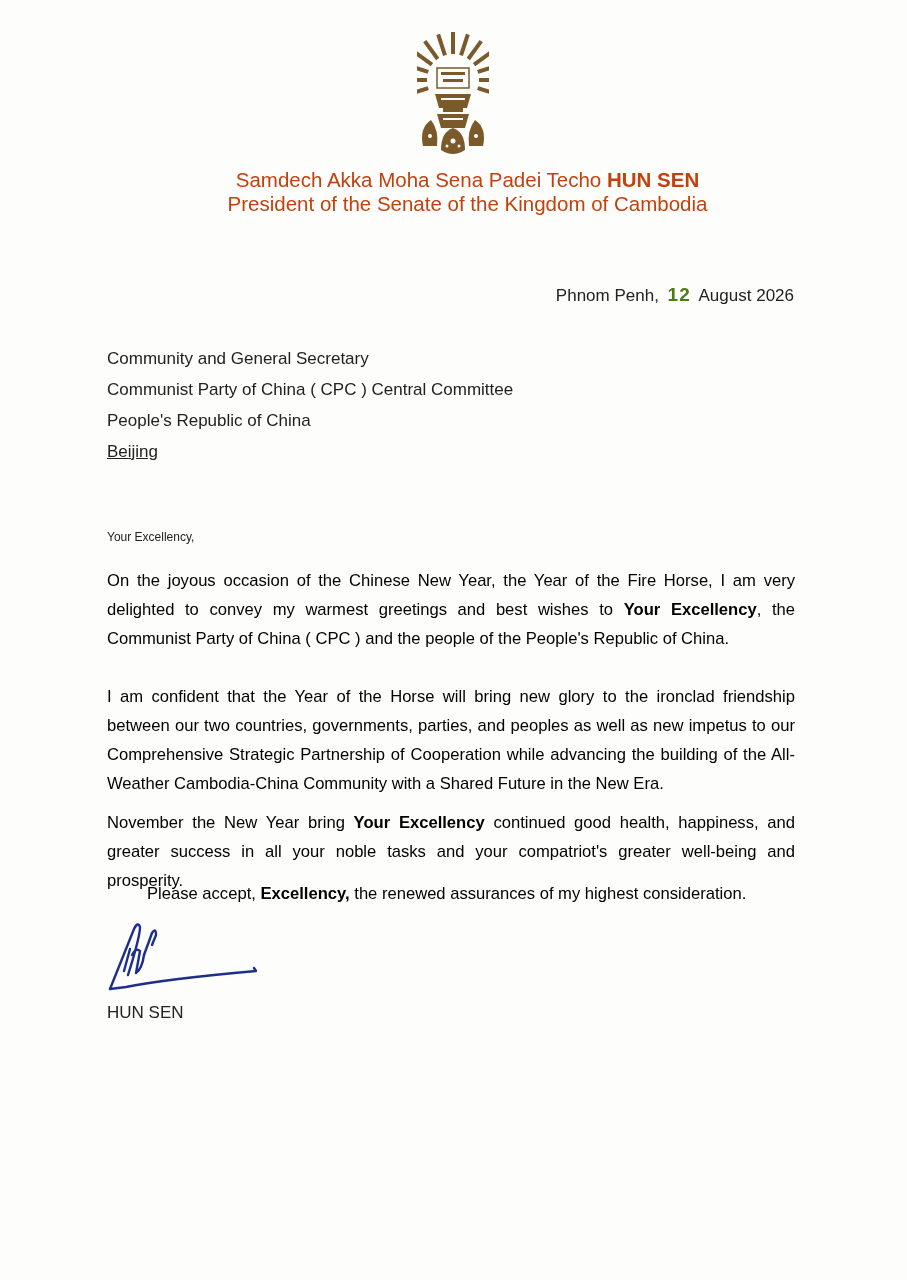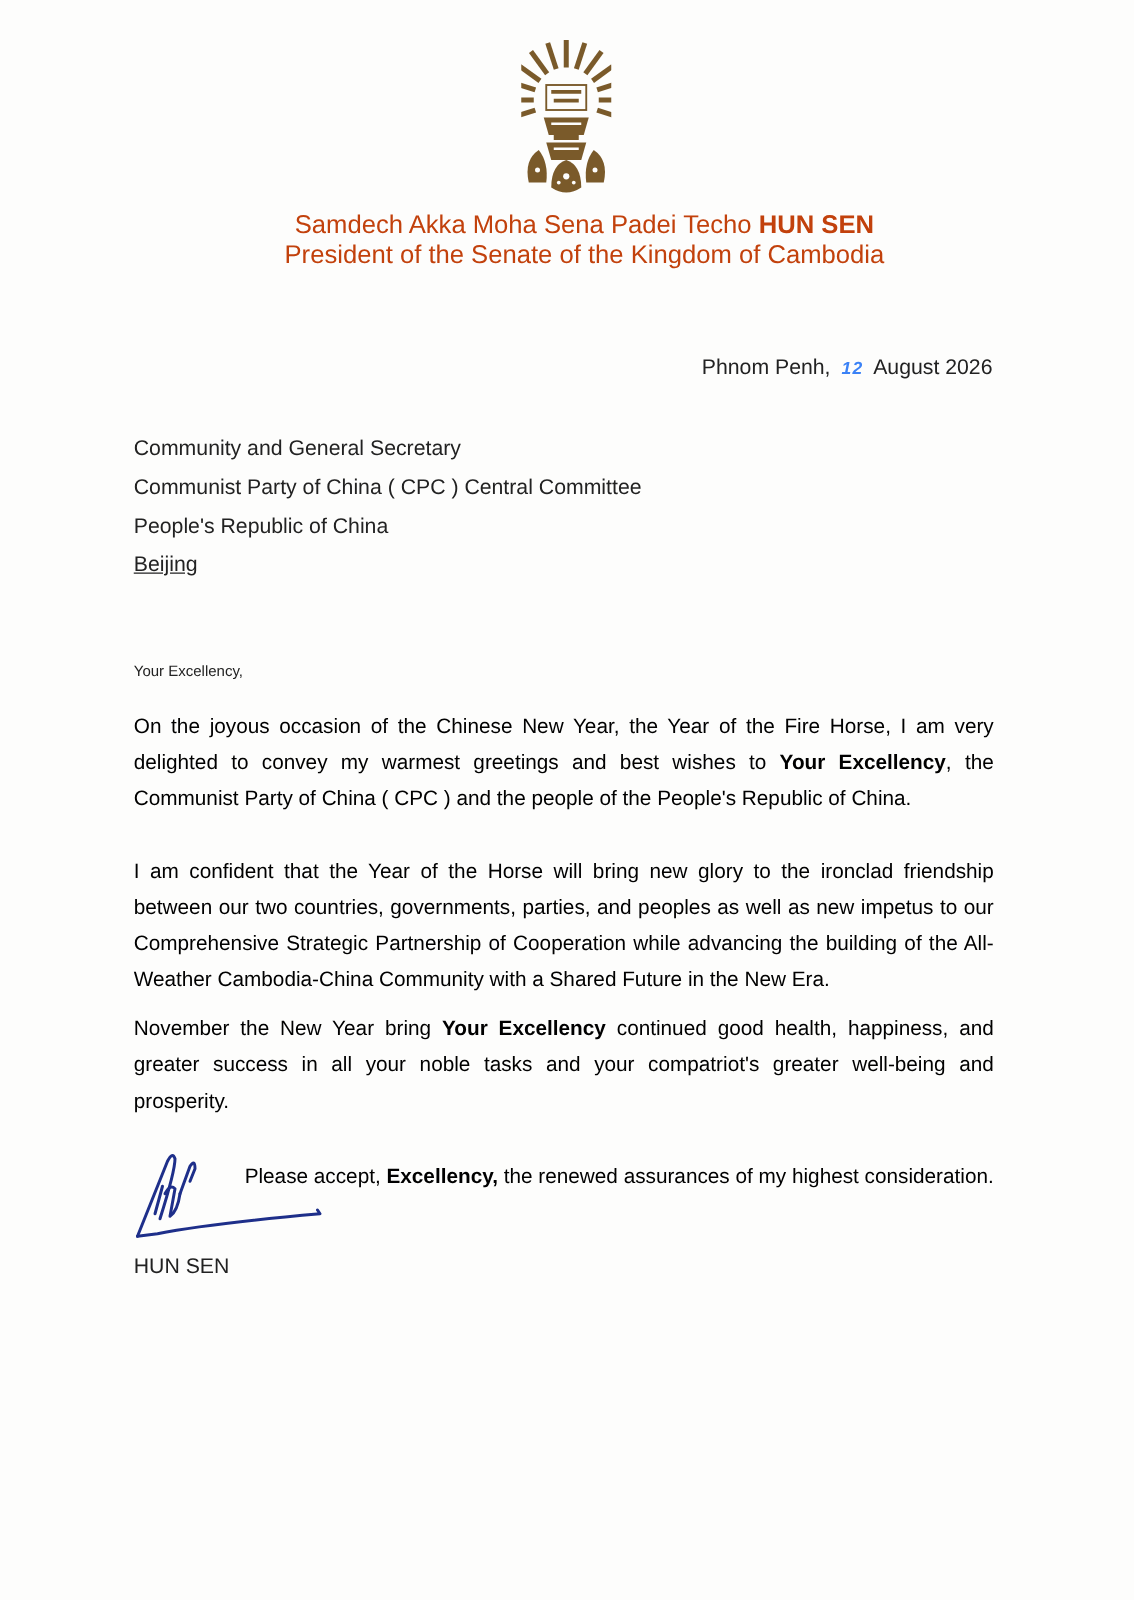--- a/index.html
+++ b/index.html
@@ -5,32 +5,32 @@
   html, body { margin: 0; padding: 0; background: #ffffff; }
   body { width: 907px; height: 1280px; position: relative; overflow: hidden;
          font-family: "Liberation Sans", sans-serif; color: #1f1f1f; }
   .page { position: absolute; inset: 0; background: #fdfdfc; }
   .emblem { position: absolute; left: 417px; top: 28px; width: 72px; height: 132px; }
   .letterhead { position: absolute; left: 0; width: 907px; top: 168px; text-align: center;
                 font-family: Liberation Sans, sans-serif; font-size: 20.5px; line-height: 24px; color: #c2410c; padding-left: 14px; }
   .letterhead .lh-line { display: block; }
   .letterhead b { font-weight: bold; }
   .dateline { position: absolute; right: 113px; top: 284px; font-size: 17px; color: #222; white-space: nowrap; }
-  .dateline .day { color: #3b82f6; font-weight: bold; font-size: 14px; letter-spacing: 1px; margin: 0 4px; font-style: italic; }
+  .dateline .day { color: #4d7c0f; font-weight: bold; font-size: 19px; letter-spacing: 1px; margin: 0 4px; }
   .address { position: absolute; left: 107px; top: 343px; font-size: 17px; line-height: 31px; color: #222; }
   .address .addr-line { display: block; white-space: nowrap; }
   .address .underline { text-decoration: underline; }
   .salutation { position: absolute; left: 107px; top: 530px; font-size: 12px; color: #222; }
   .body-text { position: absolute; left: 107px; width: 688px; font-size: 16.6px; line-height: 29px; color: #000000;
                text-align: justify; }
   .body-text b { font-weight: bold; }
   .p1 { top: 566px; }
   .p2 { top: 682px; }
   .p3 { top: 808px; }
-  .p4 { top: 926px; text-align: right; }
+  .p4 { top: 879px; text-align: left; margin-left: 40px; }
   .signature { position: absolute; left: 106px; top: 915px; width: 160px; height: 80px; }
   .signer { position: absolute; left: 107px; top: 1003px; font-size: 17px; color: #222; }
 </style>
 </head>
 <body>
 
 <div class="page">
 
   <svg class="emblem" viewBox="0 0 72 132">
     <g fill="#7a5a2a">

